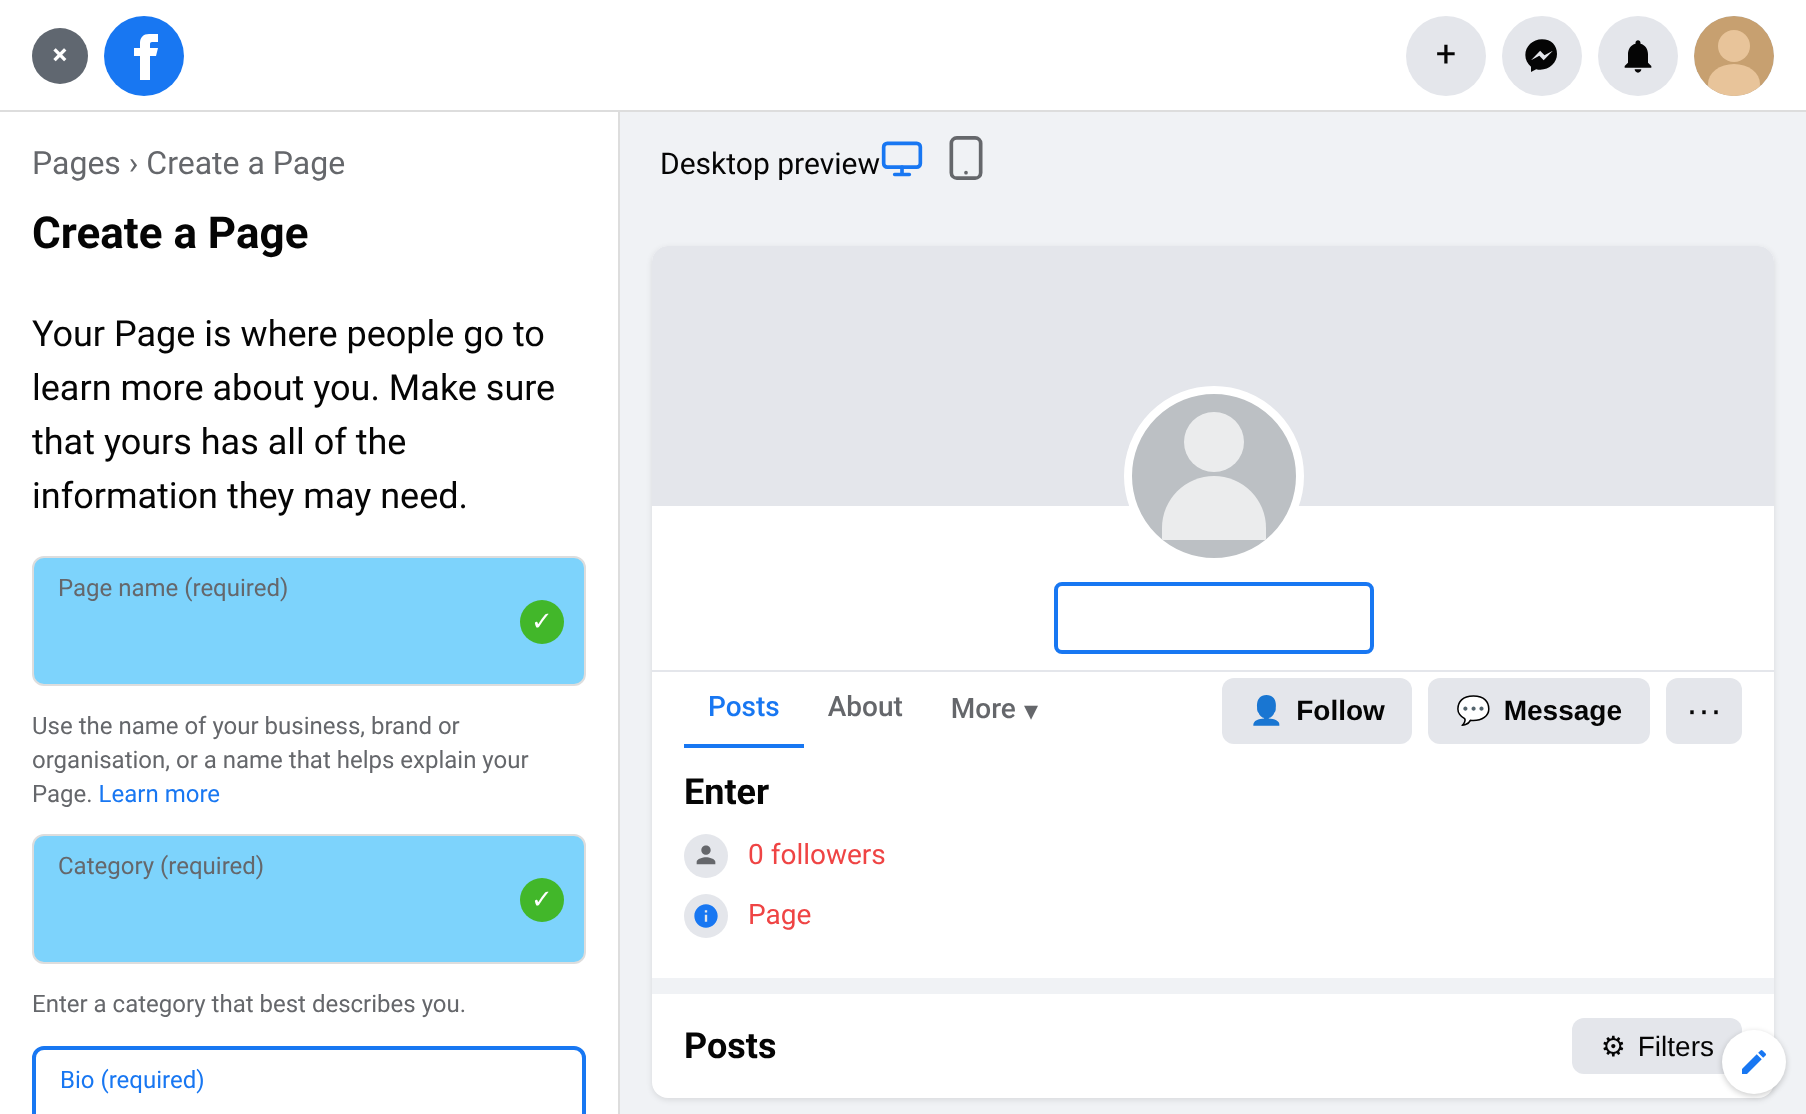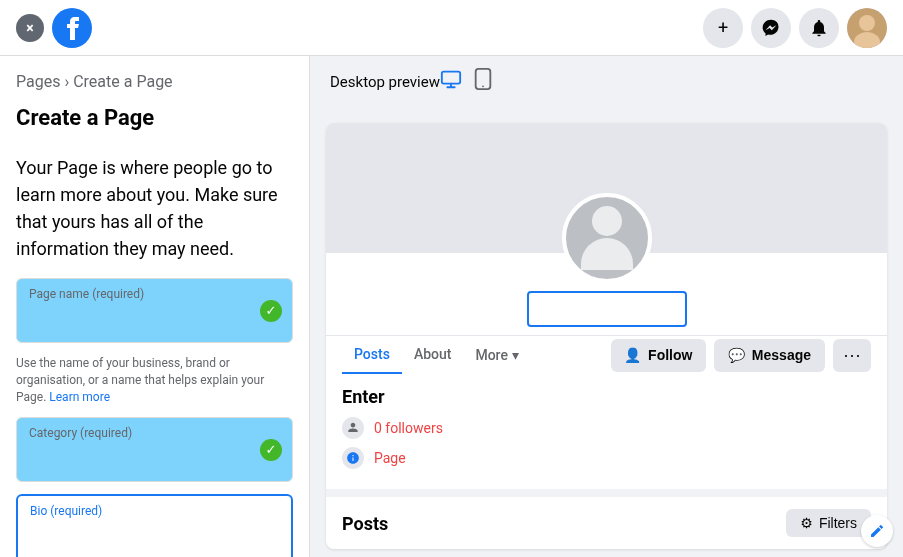--- a/index.html
+++ b/index.html
@@ -501,20 +501,21 @@
       </div>
 
       
       <div class="form-group">
         <div class="input-wrapper">
           <label>Category (required)</label>
           <input type="text" value="" style="">
           <div class="check-icon">✓</div>
         </div>
       </div>
+      <div class="hint-text">Enter a category that best describes you.</div>
 
       
       <div class="form-group">
         <div class="bio-wrapper">
           <label>Bio (required)</label>
           <textarea style=""></textarea>
         </div>
       </div>
 
       

